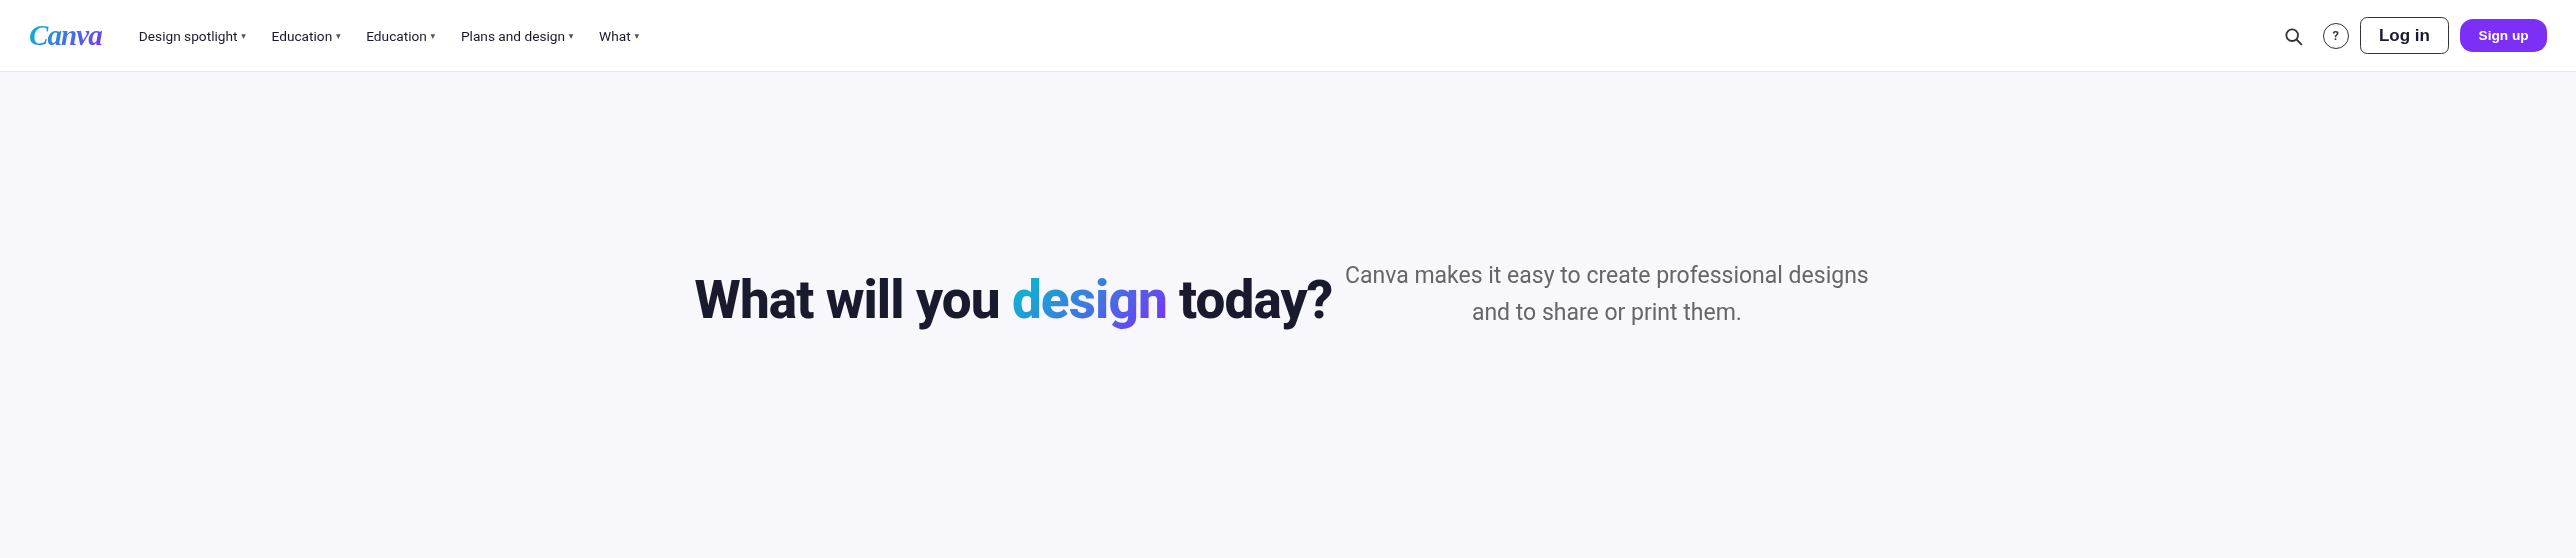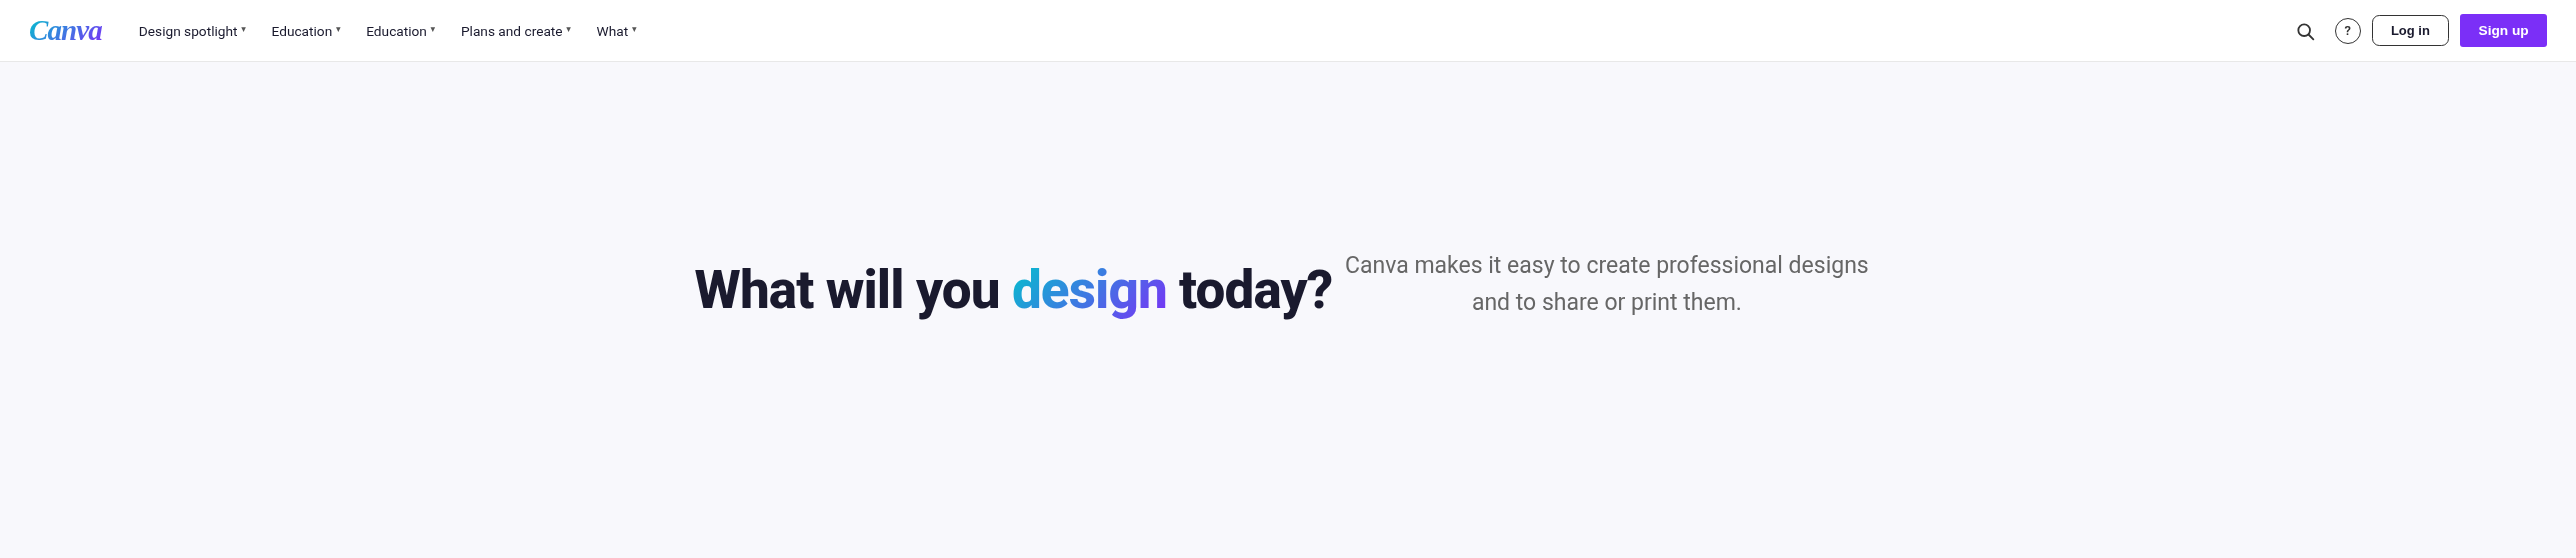--- a/index.html
+++ b/index.html
@@ -12,21 +12,21 @@
       font-family: -apple-system, BlinkMacSystemFont, 'Segoe UI', Roboto, sans-serif;
       background: #ffffff;
       min-height: 558px;
     }
 
     
     nav {
       display: flex;
       align-items: center;
       padding: 0 29px;
-      height: 62px;
+      height: 72px;
       border-bottom: 0.9px solid #e8e8e8;
       background: #ffffff;
     }
 
     .nav-logo {
       margin-right: 26px;
       flex-shrink: 0;
     }
 
     .canva-logo {
@@ -43,20 +43,21 @@
 
     .nav-links {
       display: flex;
       align-items: center;
       gap: 3.7px;
       flex: 1;
     }
 
     .nav-item {
       display: flex;
+      align-items: center;
       gap: 3.7px;
       padding: 7.3px 11px;
       font-size: 13.7px;
       color: #1a1a2e;
       cursor: pointer;
       border-radius: 5.5px;
       white-space: nowrap;
       font-weight: 400;
     }
 
@@ -98,30 +99,30 @@
       font-weight: 600;
       color: #333;
       cursor: pointer;
     }
 
     .btn-login {
       padding: 7.3px 18.3px;
       border: 1.4px solid #333;
       border-radius: 7.3px;
       background: transparent;
-      font-size: 13px;
+      font-size: 17px;
       font-weight: 600;
       color: #1a1a2e;
       cursor: pointer;
     }
 
     .btn-signup {
       padding: 9.2px 18.3px;
       border: none;
-      border-radius: 3px;
+      border-radius: 13px;
       background: #7B2FF7;
       font-size: 13.7px;
       font-weight: 600;
       color: #ffffff;
       cursor: pointer;
     }
 
     
     .hero {
       display: flex;
@@ -184,21 +185,21 @@
     </div>
     <div class="nav-item">
       <span>Education</span>
       <span class="chevron">▾</span>
     </div>
     <div class="nav-item">
       <span>Education</span>
       <span class="chevron">▾</span>
     </div>
     <div class="nav-item">
-      <span>Plans and create</span>
+      <span>Plans and design</span>
       <span class="chevron">▾</span>
     </div>
     <div class="nav-item">
       <span>What</span>
       <span class="chevron">▾</span>
     </div>
   </div>
 
   <div class="nav-actions">
     <button class="icon-btn">

